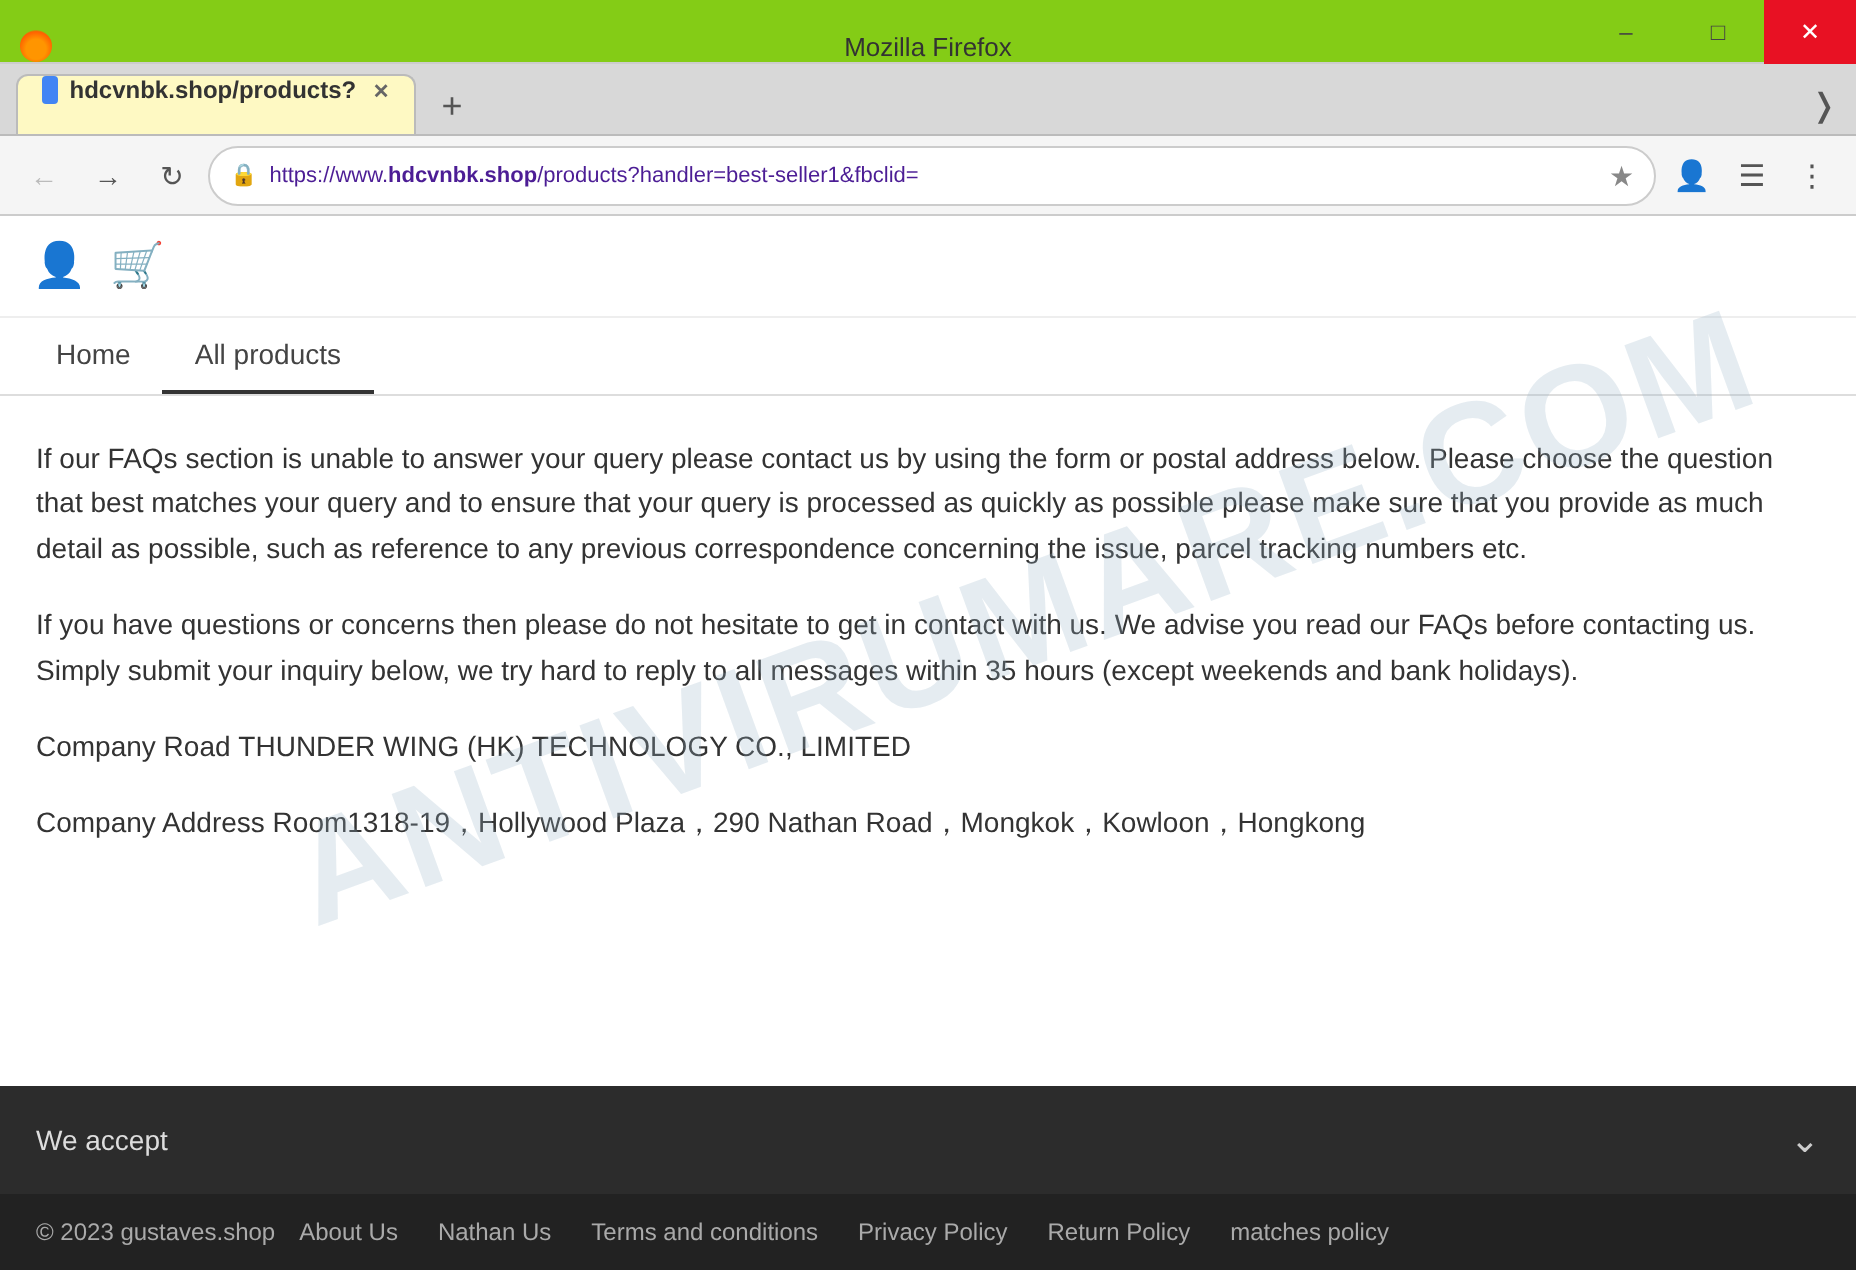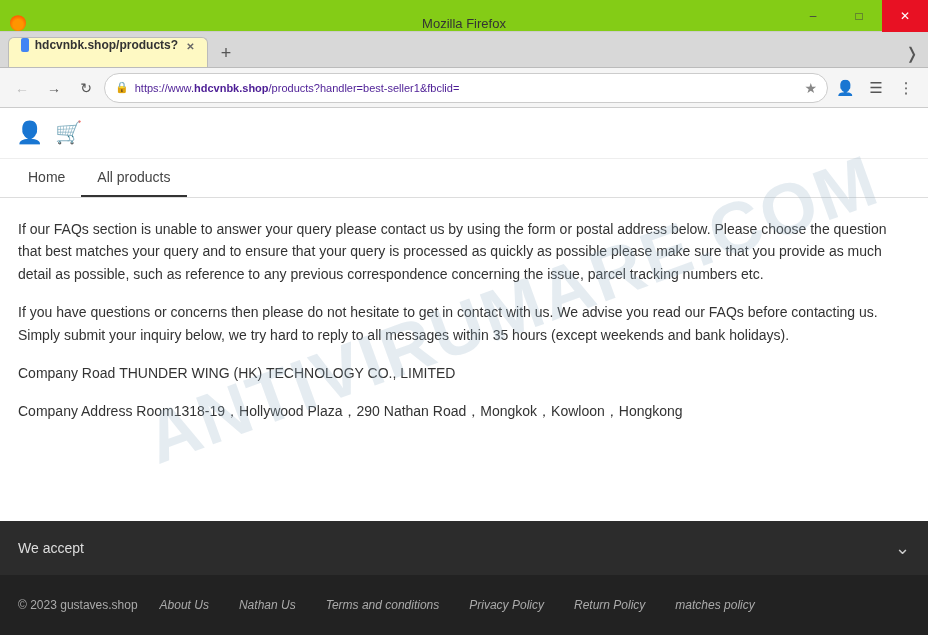--- a/index.html
+++ b/index.html
@@ -256,27 +256,26 @@
       color: #ccc;
     }
     .site-footer-bottom {
       background: #222;
       color: #aaa;
       padding: 12px 18px;
       font-size: 12px;
       display: flex;
       align-items: center;
       flex-wrap: wrap;
-      gap: 14px;
+      gap: 4px;
     }
     .site-footer-bottom a {
       color: #aaa;
       text-decoration: none;
-      margin: 11px 8px;
-      font-style: italic;
+      margin: 0 8px;
     }
     .footer-copyright { color: #aaa; }
   </style>
 </head>
 <body>
 
 <div class="title-bar">
   <div class="title-bar-icon">
     <div class="firefox-icon"></div>
   </div>

